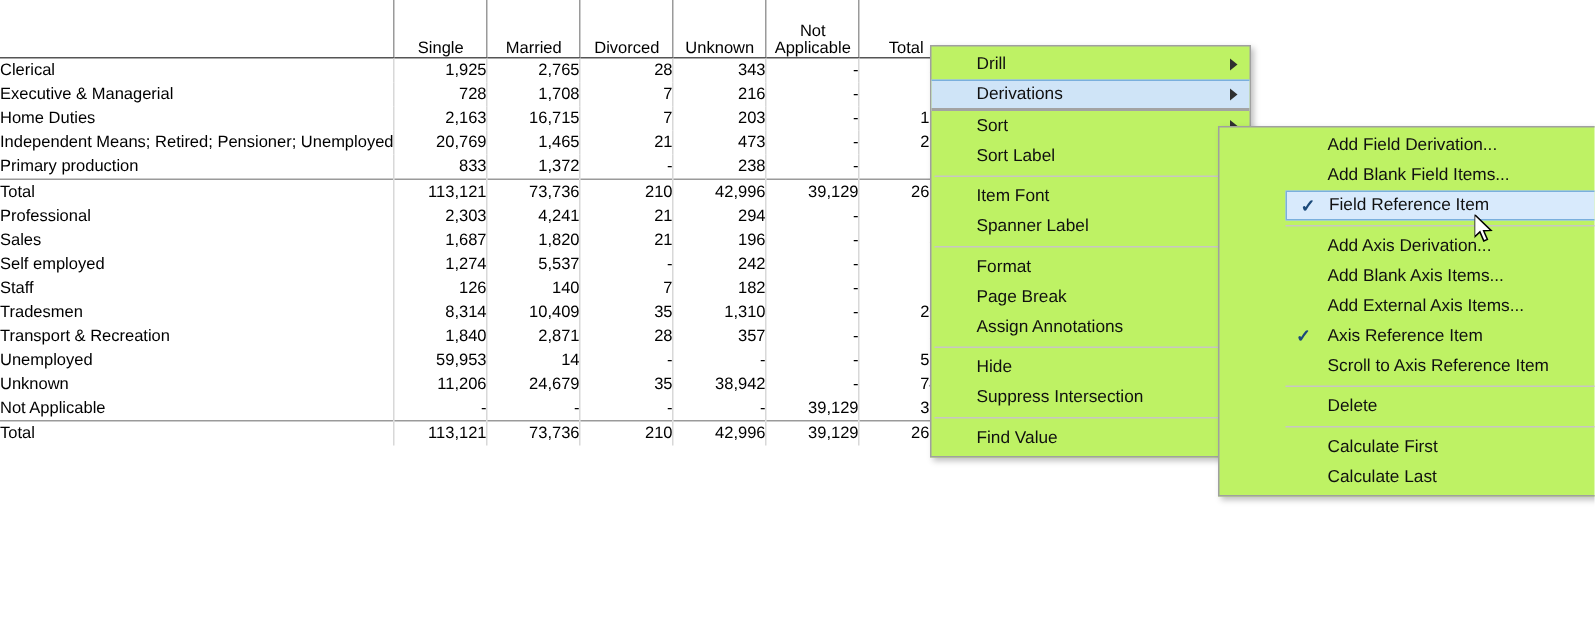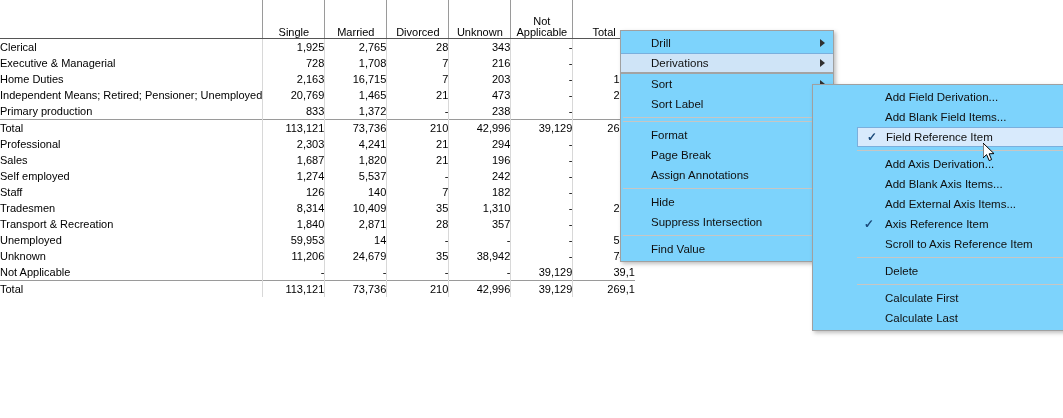--- a/index.html
+++ b/index.html
@@ -66,21 +66,21 @@
   tr.total-row td {
     border-top: 1px solid #9a9a9a;
   }
   tr.grand-row td {
     border-top: 1px solid #9a9a9a;
   }
 
   
   .menu {
     position: absolute;
-    background: #7dd3fc;
+    background: #bef264;
     border: 1px solid #a0a0a0;
     box-shadow: 2px 2px 4px rgba(0,0,0,0.25);
     padding: 2px 0;
     font-size: 11.5px;
   }
   #menu-main {
     left: 620px;
     top: 30px;
     width: 212px;
   }
@@ -323,20 +323,22 @@
     </tbody>
   </table>
 </div>
 
 <div class="menu" id="menu-main">
   <div class="mi"><span>Drill</span><span class="arrow"></span></div>
   <div class="mi hl"><span>Derivations</span><span class="arrow"></span></div>
   <div class="mi"><span>Sort</span><span class="arrow"></span></div>
   <div class="mi"><span>Sort Label</span><span class="arrow"></span></div>
   <div class="msep"></div>
+  <div class="mi"><span>Item Font</span><span class="arrow"></span></div>
+  <div class="mi"><span>Spanner Label</span></div>
   <div class="msep"></div>
   <div class="mi"><span>Format</span><span class="arrow"></span></div>
   <div class="mi"><span>Page Break</span><span class="arrow"></span></div>
   <div class="mi"><span>Assign Annotations</span><span class="arrow"></span></div>
   <div class="msep"></div>
   <div class="mi"><span>Hide</span><span class="arrow"></span></div>
   <div class="mi"><span>Suppress Intersection</span></div>
   <div class="msep"></div>
   <div class="mi"><span>Find Value</span></div>
 </div>

